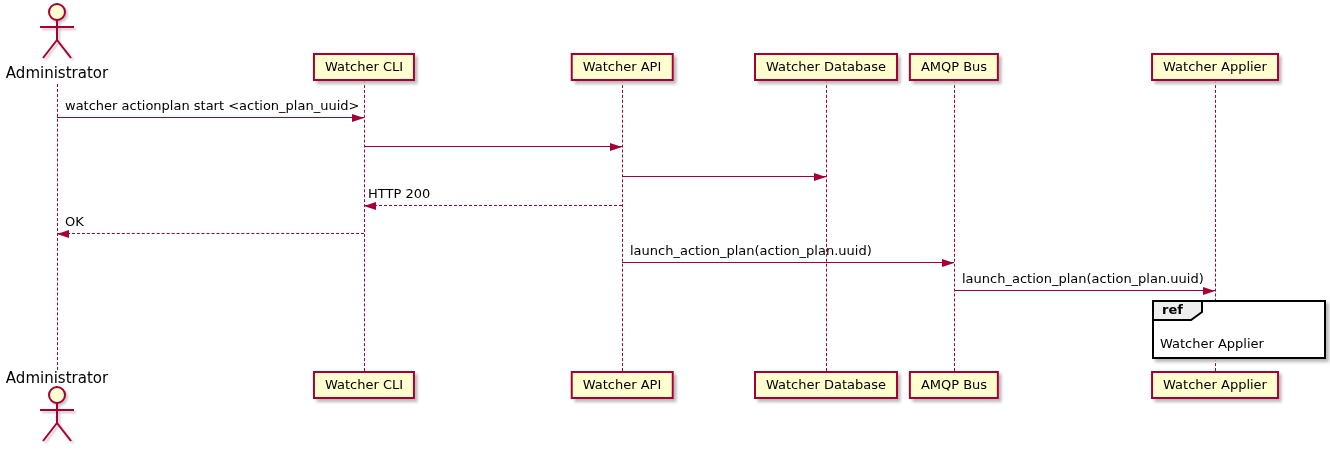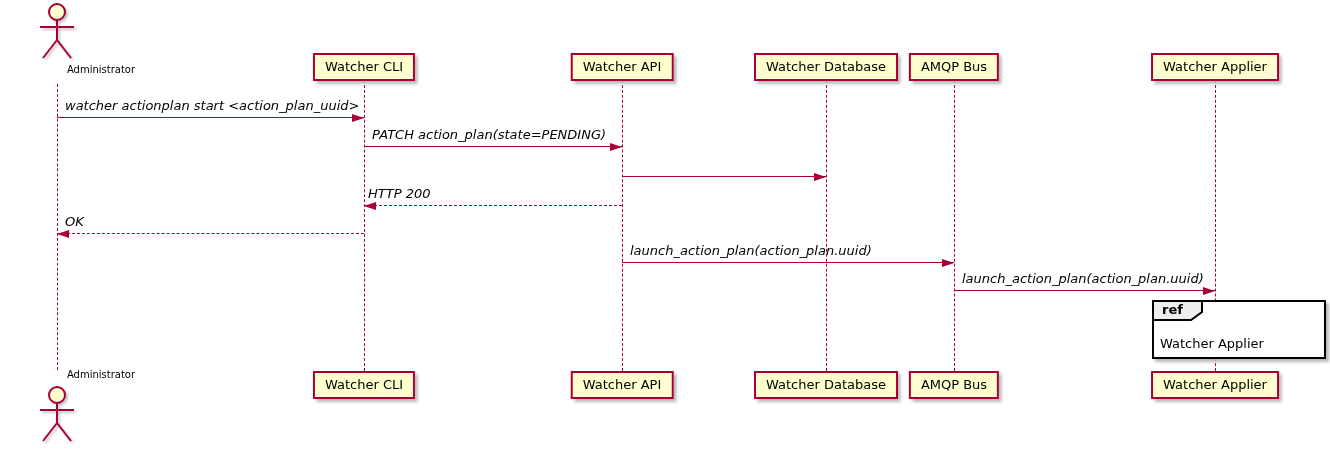--- a/index.html
+++ b/index.html
@@ -13,24 +13,24 @@
   }
   .pbox {
     position:absolute; transform:translateX(-50%);
     background:#FEFECE; border:2px solid #A80036;
     padding:4px 10px; font-size:13px; line-height:16px; white-space:nowrap;
     box-shadow:3px 3px 3px #b9b9b9; z-index:3;
   }
   .actor-wrap { position:absolute; z-index:3; filter:drop-shadow(2px 2px 1px #c4c4c4); }
   .actor-label {
     position:absolute; transform:translateX(-50%);
-    font-size:10px; white-space:nowrap; z-index:3;margin-left:44px;
+    font-size:15px; white-space:nowrap; z-index:3;
   }
   .msg-label {
-    position:absolute; font-size:13px; line-height:15px; white-space:nowrap; z-index:2;font-style:italic;
+    position:absolute; font-size:13px; line-height:15px; white-space:nowrap; z-index:2;
   }
   .msg-line-solid { position:absolute; height:0; border-top:1px solid #A80036; z-index:2; }
   .msg-line-dashed { position:absolute; height:0; border-top:1px dashed #A80036; z-index:2; }
   .arrow-right {
     position:absolute; width:0; height:0; z-index:2;
     border-top:4px solid transparent; border-bottom:4px solid transparent;
     border-left:12px solid #A80036;
   }
   .arrow-left {
     position:absolute; width:0; height:0; z-index:2;
@@ -81,21 +81,20 @@
     <div class="pbox" style="left: 826px; top: 371px;">Watcher Database</div>
     <div class="pbox" style="left: 954px; top: 53px;">AMQP Bus</div>
     <div class="pbox" style="left: 954px; top: 371px;">AMQP Bus</div>
     <div class="pbox" style="left: 1215px; top: 53px;">Watcher Applier</div>
     <div class="pbox" style="left: 1215px; top: 371px;">Watcher Applier</div>
     <div class="msg-line-solid" style="left: 57px; top: 117px; width: 307px;"></div>
     <div class="arrow-right" style="left: 352px; top: 113.5px;"></div>
     <div class="msg-label" style="left: 65px; top: 98px;">watcher actionplan start &lt;action_plan_uuid&gt;</div>
     <div class="msg-line-solid" style="left: 364px; top: 146px; width: 258px;"></div>
     <div class="arrow-right" style="left: 610px; top: 142.5px;"></div>
-    <div class="msg-label" style="left: 372px; top: 127px;">PATCH action_plan(state=PENDING)</div>
     <div class="msg-line-solid" style="left: 622px; top: 176px; width: 204px;"></div>
     <div class="arrow-right" style="left: 814px; top: 172.5px;"></div>
     <div class="msg-line-dashed" style="left: 364px; top: 205px; width: 258px;"></div>
     <div class="arrow-left" style="left: 364px; top: 201.5px;"></div>
     <div class="msg-label" style="left: 368px; top: 186px;">HTTP 200</div>
     <div class="msg-line-dashed" style="left: 57px; top: 233px; width: 307px;"></div>
     <div class="arrow-left" style="left: 57px; top: 229.5px;"></div>
     <div class="msg-label" style="left: 65px; top: 214px;">OK</div>
     <div class="msg-line-solid" style="left: 622px; top: 262px; width: 332px;"></div>
     <div class="arrow-right" style="left: 942px; top: 258.5px;"></div>

